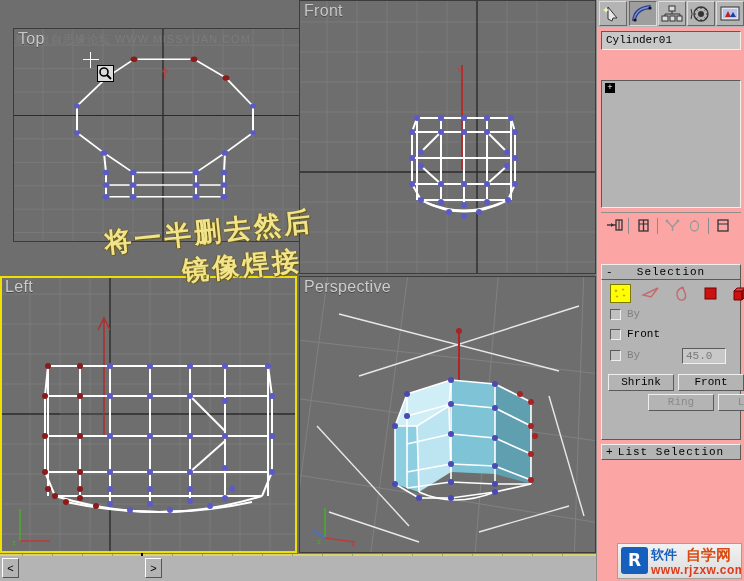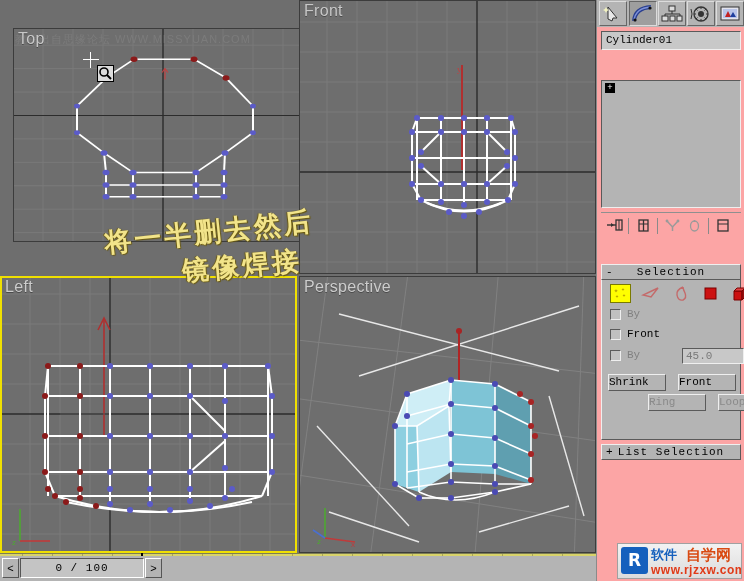--- a/index.html
+++ b/index.html
@@ -150,28 +150,28 @@
 
   .chkrow { position:absolute; left:8px; display:flex; align-items:center; gap:6px; font-size:11px; }
   .chkbox {
     width:11px; height:11px; background:#c0c0c0;
     border:1px solid #5a5a5a; border-right-color:#efefef; border-bottom-color:#efefef;
   }
   .chklbl { font-family:"Liberation Mono", monospace; font-size:11px; }
   .dim { color:#808080; }
 
   .numfield {
-    position:absolute; left:80px; width:62px; height:16px;
+    position:absolute; left:80px; width:44px; height:16px;
     background:#c8c8c8; border:1px solid #5a5a5a; border-right-color:#efefef; border-bottom-color:#efefef;
     font-family:"Liberation Mono",monospace; font-size:11px; line-height:14px; padding-left:3px; color:#7a7a7a;
   }
   .pbtn {
-    position:absolute; height:17px; width:58px;
+    position:absolute; height:17px; width:66px;
     background:#b4b4b4; border:1px solid #efefef; border-right-color:#5a5a5a; border-bottom-color:#5a5a5a;
-    font-family:"Liberation Mono", monospace; font-size:11px; line-height:15px; 
+    font-family:"Liberation Mono", monospace; font-size:11px; line-height:15px; text-align:center;
   }
   .pbtn.off { color:#8a8a8a;margin-left:40px; }
   .selinfo {
     position:absolute; left:6px; width:132px; height:14px;
     font-size:11px; text-align:right; line-height:14px;
     font-family:"Liberation Sans",sans-serif;
   }
 
   
   .logo {
@@ -645,21 +645,20 @@
       <div class="tick" style="left:442px"></div>
     <div class="tick" style="left:472px"></div>
       <div class="tick" style="left:502px"></div>
     <div class="tick" style="left:532px"></div>
       <div class="tick" style="left:562px"></div>
     <div class="cursor"></div>
   </div>
 
   <div class="slider-row">
     <div class="sl-btn sl-prev">&lt;</div>
-    <div class="sl-field">0 / 100</div>
     <div class="sl-btn sl-next">&gt;</div>
   </div>
 
   <div class="cmdpanel">
 
     <div class="tabrow">
       <div class="tabbtn" style="left:2px;">
         <svg width="20" height="18" viewBox="0 0 20 18">
           <polygon points="5,2 14,13 10,13 9,16 5,14" fill="#e8e8e8" stroke="#333" stroke-width="1"></polygon>
           <path d="M3 2 l1 2 l2 1 l-2 1 l-1 2 l-1 -2 l-2 -1 l2 -1 z" fill="#f3f3c0"></path>

